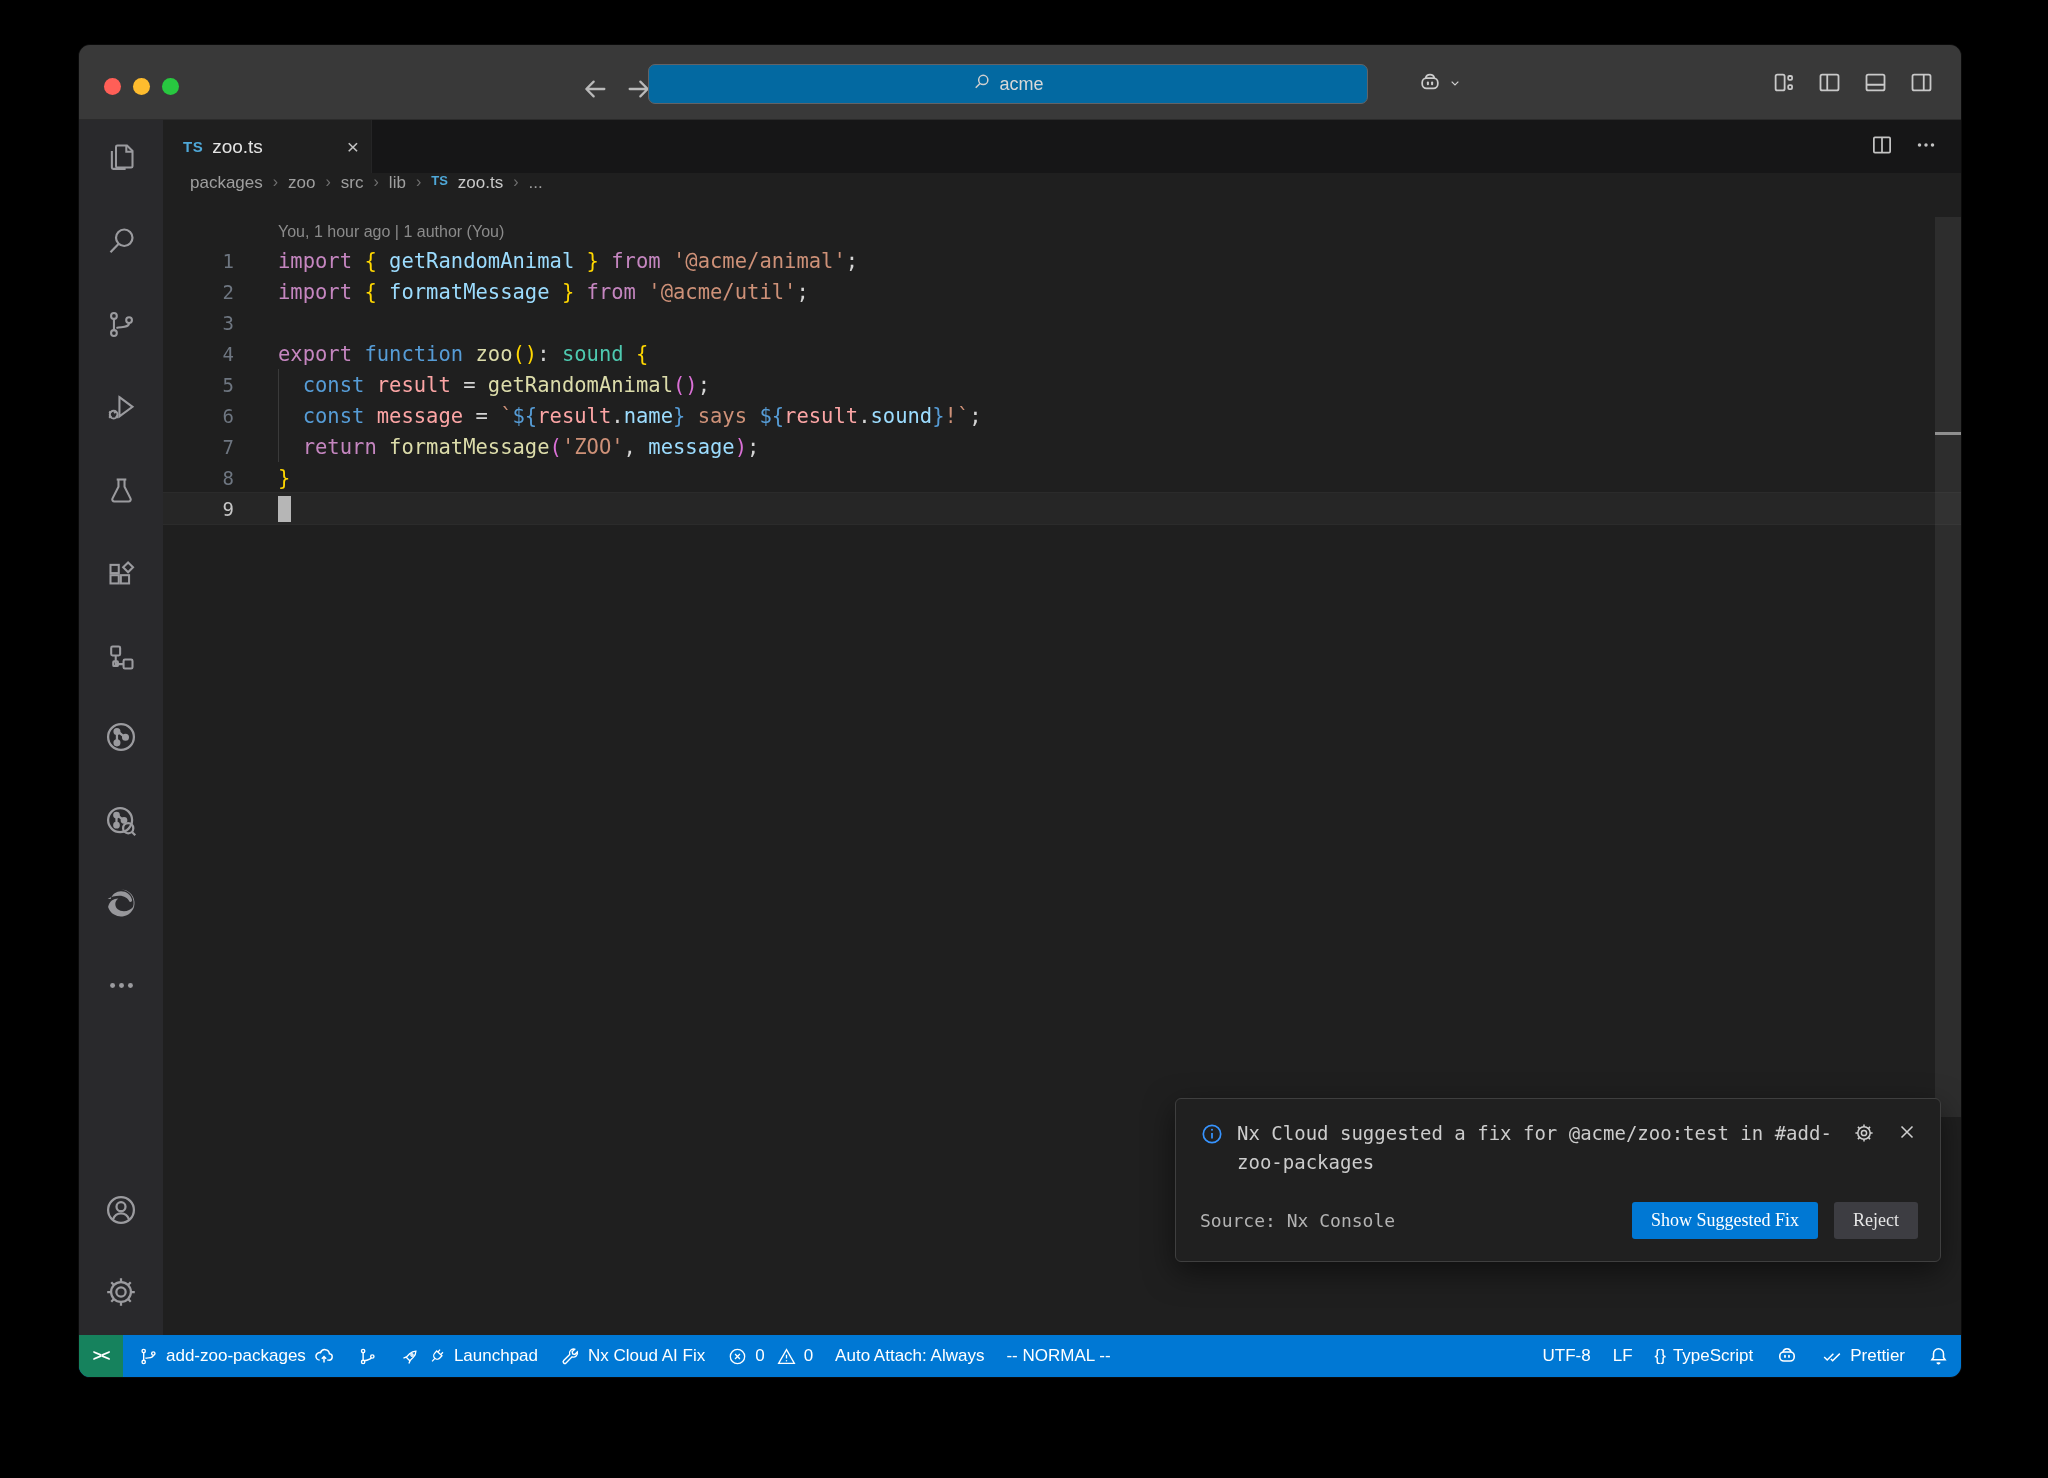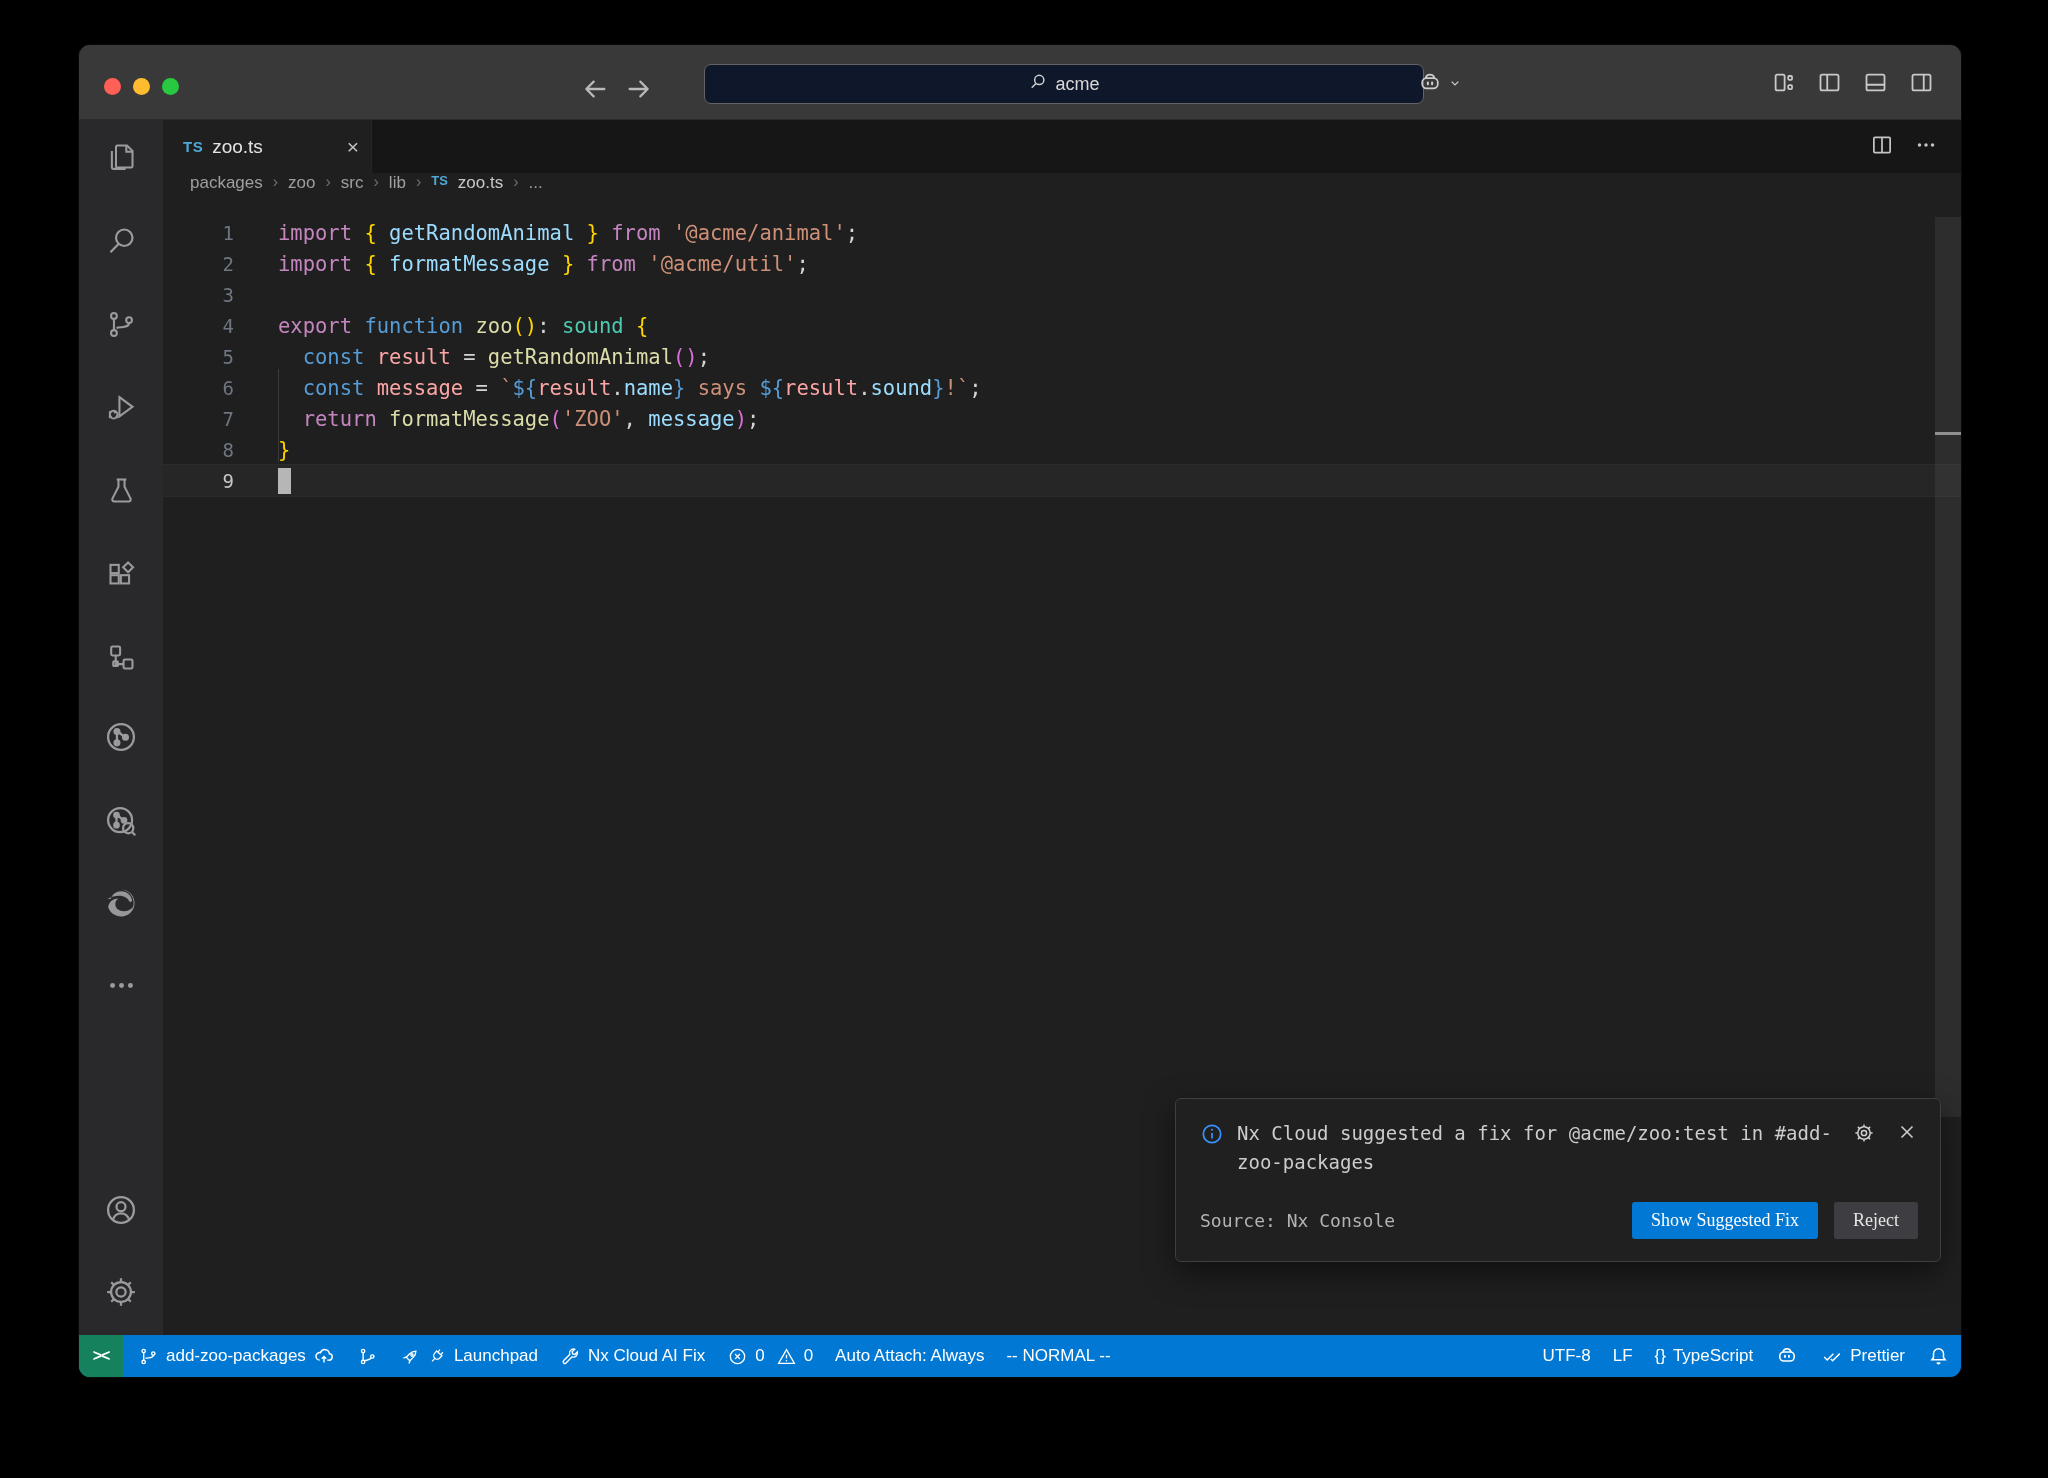--- a/index.html
+++ b/index.html
@@ -9,21 +9,21 @@
           border-radius:12px;overflow:hidden;box-shadow:0 28px 90px rgba(0,0,0,.65);
           display:flex;flex-direction:column;border:1px solid #0a0a0a;box-sizing:border-box;}
 
   
   .titlebar{position:relative;height:74px;background:#393939;flex:0 0 auto;border-bottom:1px solid #2b2b2b;}
   .traffic{position:absolute;top:33px;width:17px;height:17px;border-radius:50%;}
   .t-red{left:25px;background:#ff5f57;}
   .t-yellow{left:54px;background:#febc2e;}
   .t-green{left:83px;background:#28c840;}
   .nav-arrow{position:absolute;top:28px;width:32px;height:32px;color:#b9b9b9;}
-  .cmd-center{position:absolute;left:625px;top:19px;width:718px;height:38px;background:#0f172a;
+  .cmd-center{position:absolute;left:569px;top:19px;width:718px;height:38px;background:#0369a1;
               border:1px solid #636366;border-radius:7px;display:flex;align-items:center;justify-content:center;
               color:#d8d8d8;font-size:18px;gap:7px;}
   .tb-right{position:absolute;right:26px;top:24px;display:flex;gap:19px;color:#c9c9c9;}
   .tb-copilot{position:absolute;left:1338px;top:25px;display:flex;align-items:center;gap:4px;color:#cdcdcd;}
 
   
   .body{flex:1;display:flex;min-height:0;}
   .activitybar{position:relative;width:84px;background:#29292c;flex:0 0 auto;}
   .ab-icon{position:absolute;left:18px;width:48px;height:48px;display:flex;align-items:center;justify-content:center;color:#9b9b9f;}
   .main{flex:1;display:flex;flex-direction:column;min-width:0;}
@@ -298,20 +298,21 @@
           <span class="bc-sep">›</span>
           <span>lib</span>
           <span class="bc-sep">›</span>
           <span class="bc-ts">TS</span>
           <span style="color:#c9c9c9;">zoo.ts</span>
           <span class="bc-sep">›</span>
           <span>...</span>
         </div>
 
         <div class="editor">
+          <div class="blame">You, 1 hour ago | 1 author (You)</div>
           <div>
               <div class="line">
                 <span class="ln">1</span>
                 <span class="code"><span class="tk-kw">import</span><span class="tk-fg"> </span><span class="tk-b1">{</span><span class="tk-fg"> </span><span class="tk-var">getRandomAnimal</span><span class="tk-fg"> </span><span class="tk-b1">}</span><span class="tk-fg"> </span><span class="tk-kw">from</span><span class="tk-fg"> </span><span class="tk-str">'@acme/animal'</span><span class="tk-fg">;</span></span>
               </div>
               <div class="line">
                 <span class="ln">2</span>
                 <span class="code"><span class="tk-kw">import</span><span class="tk-fg"> </span><span class="tk-b1">{</span><span class="tk-fg"> </span><span class="tk-var">formatMessage</span><span class="tk-fg"> </span><span class="tk-b1">}</span><span class="tk-fg"> </span><span class="tk-kw">from</span><span class="tk-fg"> </span><span class="tk-str">'@acme/util'</span><span class="tk-fg">;</span></span>
               </div>
               <div class="line">

